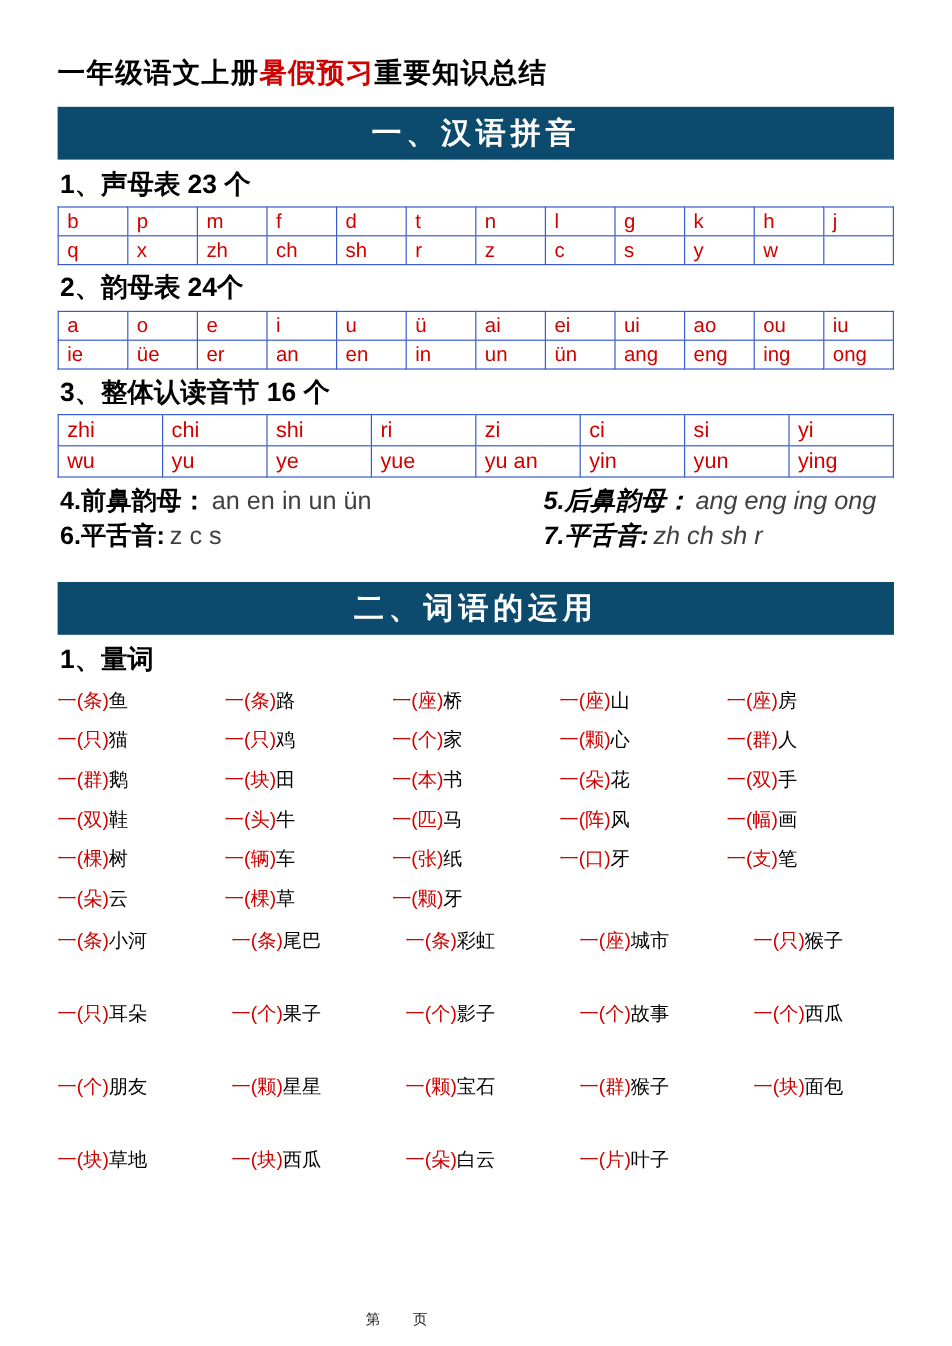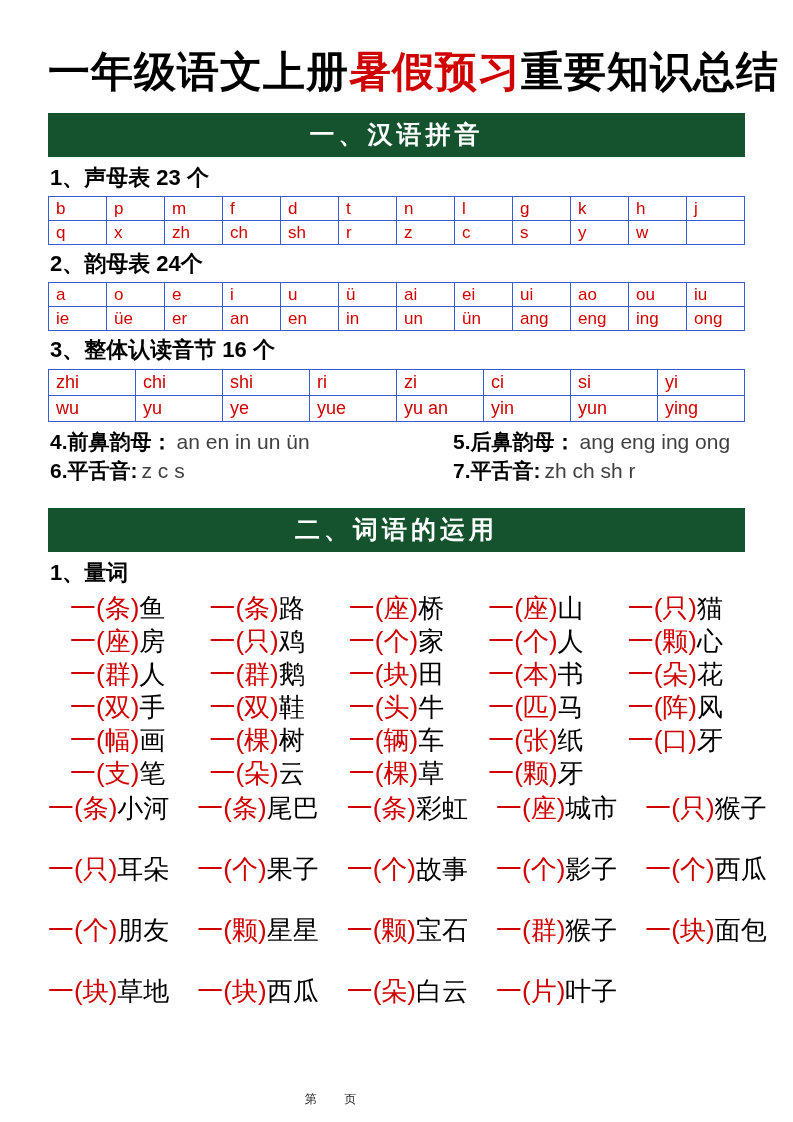--- a/index.html
+++ b/index.html
@@ -19,34 +19,34 @@
     width: 793px;
     height: 1122px;
     box-sizing: border-box;
     padding: 46px 48px 0 48px;
     position: relative;
   }
 
   
   .doc-title {
     text-align: left;
-    font-size: 42px;
+    font-size: 23px;
     font-weight: bold;
     letter-spacing: 1px;
     white-space: nowrap;
     margin: 0 0 14px 0;
     line-height: 1.25;
   }
   .doc-title .hl {
     color: #d00000;
   }
 
   
   .banner {
-    background: #14532d;
+    background: #0c4a6e;
     color: #ffffff;
     font-size: 25px;
     font-weight: bold;
     text-align: center;
     letter-spacing: 4px;
     padding: 5px 0 6px 0;
     margin: 0 0 8px 0;
   }
 
   
@@ -89,39 +89,38 @@
     gap: 48px;
   }
   .py-line .lbl { white-space: nowrap; }
   .py-line .val {
     color: #404040;
     font-weight: normal;
     margin-left: 4px;
     white-space: nowrap;
   }
   .py-line .col-a { width: 355px; display: flex; }
-  .py-line .col-b { display: flex; }
+  .py-line .col-b { display: flex; font-style: italic; }
   .py-line.row67 .col-a { width: 355px; text-align: center; }
 
   
   .mw-grid {
     display: grid;
     grid-template-columns: repeat(5, 1fr);
     row-gap: 0px;
     margin-top: 2px;
   }
   .mw-grid.g2 {
     grid-template-columns: repeat(5, 1fr);
     gap: 28px;
   }
   .mw {
-    font-size: 26px;
+    font-size: 16px;
     line-height: 33px;
     white-space: nowrap;
-    text-align: center;
   }
   .mw .q { color: #d00000; }
   .mw .n { color: #000000; }
 
   
   .footer {
     position: absolute;
     bottom: 14px;
     left: 0;
     width: 673px;
@@ -263,26 +262,25 @@
 
   <div class="banner" style="margin-top:24px;">二、词语的运用</div>
 
   <div class="subhead">1、量词</div>
 
   <div class="mw-grid">
     <div class="mw"><span class="q">一(条)</span><span class="n">鱼</span></div>
     <div class="mw"><span class="q">一(条)</span><span class="n">路</span></div>
     <div class="mw"><span class="q">一(座)</span><span class="n">桥</span></div>
     <div class="mw"><span class="q">一(座)</span><span class="n">山</span></div>
+    <div class="mw"><span class="q">一(座)</span><span class="n">房</span></div>
+
     <div class="mw"><span class="q">一(只)</span><span class="n">猫</span></div>
-
-    <div class="mw"><span class="q">一(座)</span><span class="n">房</span></div>
     <div class="mw"><span class="q">一(只)</span><span class="n">鸡</span></div>
     <div class="mw"><span class="q">一(个)</span><span class="n">家</span></div>
-    <div class="mw"><span class="q">一(个)</span><span class="n">人</span></div>
 
     <div class="mw"><span class="q">一(颗)</span><span class="n">心</span></div>
     <div class="mw"><span class="q">一(群)</span><span class="n">人</span></div>
     <div class="mw"><span class="q">一(群)</span><span class="n">鹅</span></div>
     <div class="mw"><span class="q">一(块)</span><span class="n">田</span></div>
     <div class="mw"><span class="q">一(本)</span><span class="n">书</span></div>
 
     <div class="mw"><span class="q">一(朵)</span><span class="n">花</span></div>
     <div class="mw"><span class="q">一(双)</span><span class="n">手</span></div>
     <div class="mw"><span class="q">一(双)</span><span class="n">鞋</span></div>
@@ -304,23 +302,23 @@
 
   <div class="mw-grid g2">
     <div class="mw"><span class="q">一(条)</span><span class="n">小河</span></div>
     <div class="mw"><span class="q">一(条)</span><span class="n">尾巴</span></div>
     <div class="mw"><span class="q">一(条)</span><span class="n">彩虹</span></div>
     <div class="mw"><span class="q">一(座)</span><span class="n">城市</span></div>
 
     <div class="mw"><span class="q">一(只)</span><span class="n">猴子</span></div>
     <div class="mw"><span class="q">一(只)</span><span class="n">耳朵</span></div>
     <div class="mw"><span class="q">一(个)</span><span class="n">果子</span></div>
+    <div class="mw"><span class="q">一(个)</span><span class="n">影子</span></div>
+
     <div class="mw"><span class="q">一(个)</span><span class="n">故事</span></div>
-
-    <div class="mw"><span class="q">一(个)</span><span class="n">影子</span></div>
     <div class="mw"><span class="q">一(个)</span><span class="n">西瓜</span></div>
     <div class="mw"><span class="q">一(个)</span><span class="n">朋友</span></div>
 
     <div class="mw"><span class="q">一(颗)</span><span class="n">星星</span></div>
     <div class="mw"><span class="q">一(颗)</span><span class="n">宝石</span></div>
     <div class="mw"><span class="q">一(群)</span><span class="n">猴子</span></div>
     <div class="mw"><span class="q">一(块)</span><span class="n">面包</span></div>
 
     <div class="mw"><span class="q">一(块)</span><span class="n">草地</span></div>
     <div class="mw"><span class="q">一(块)</span><span class="n">西瓜</span></div>

